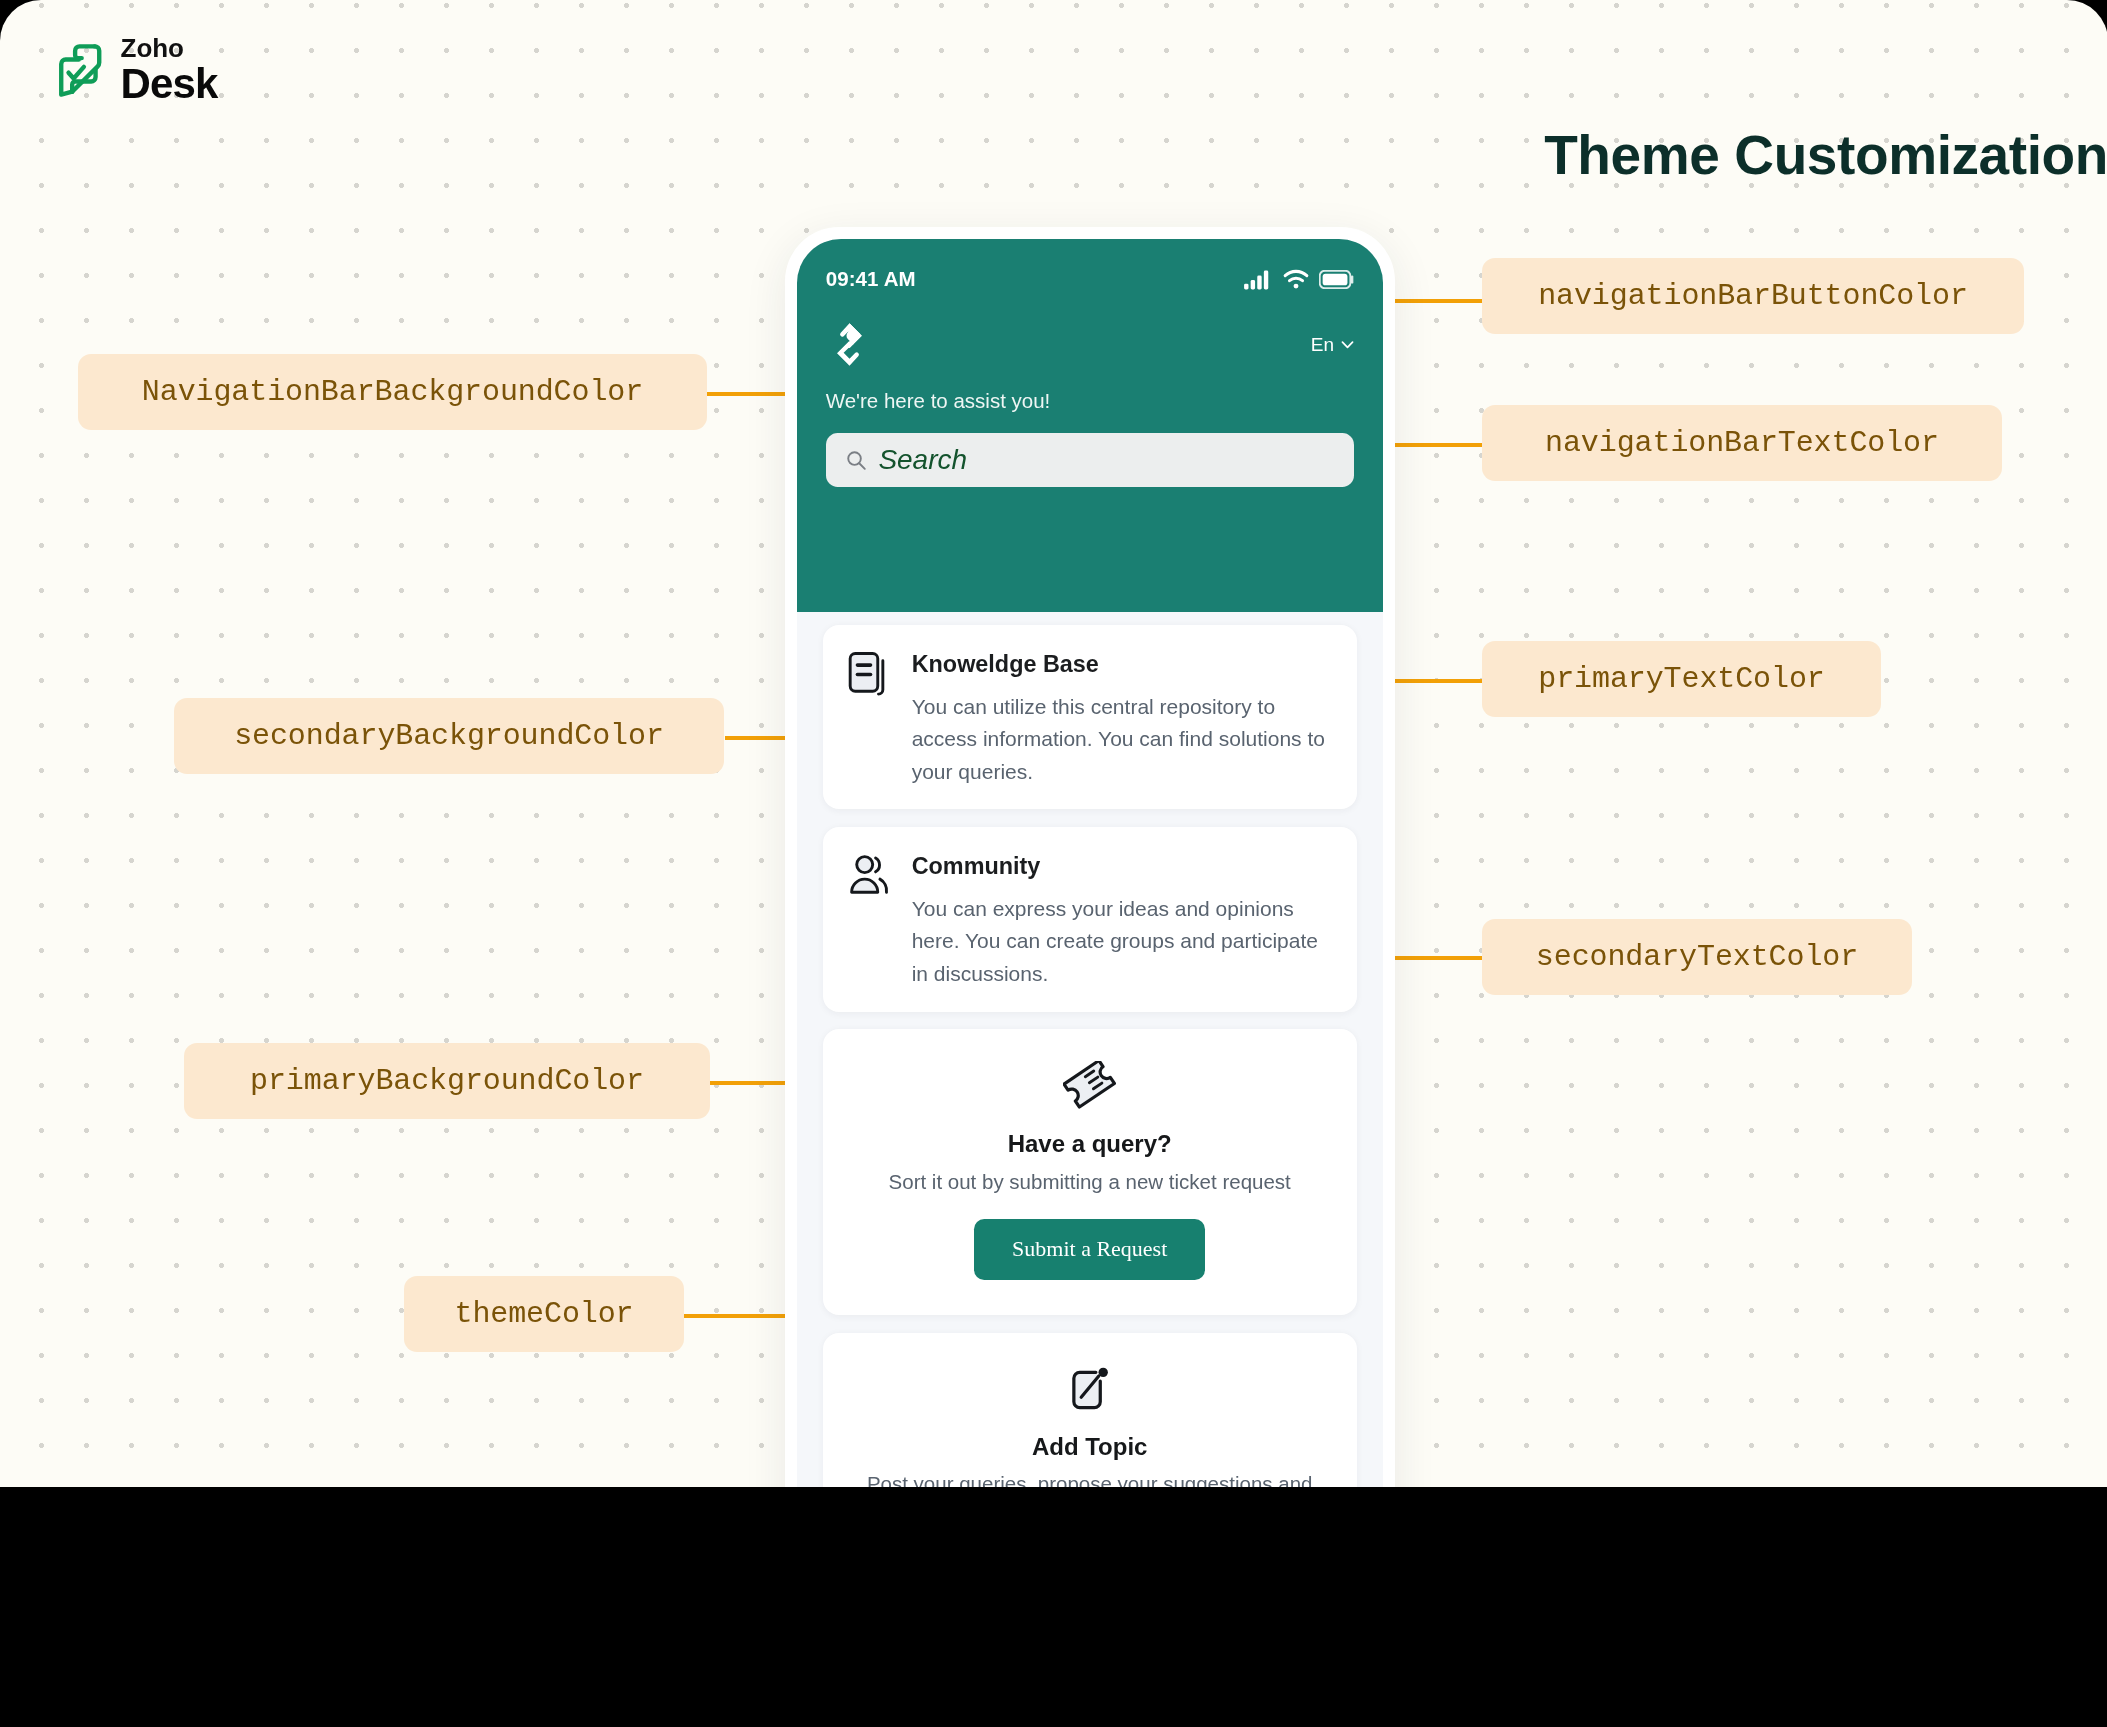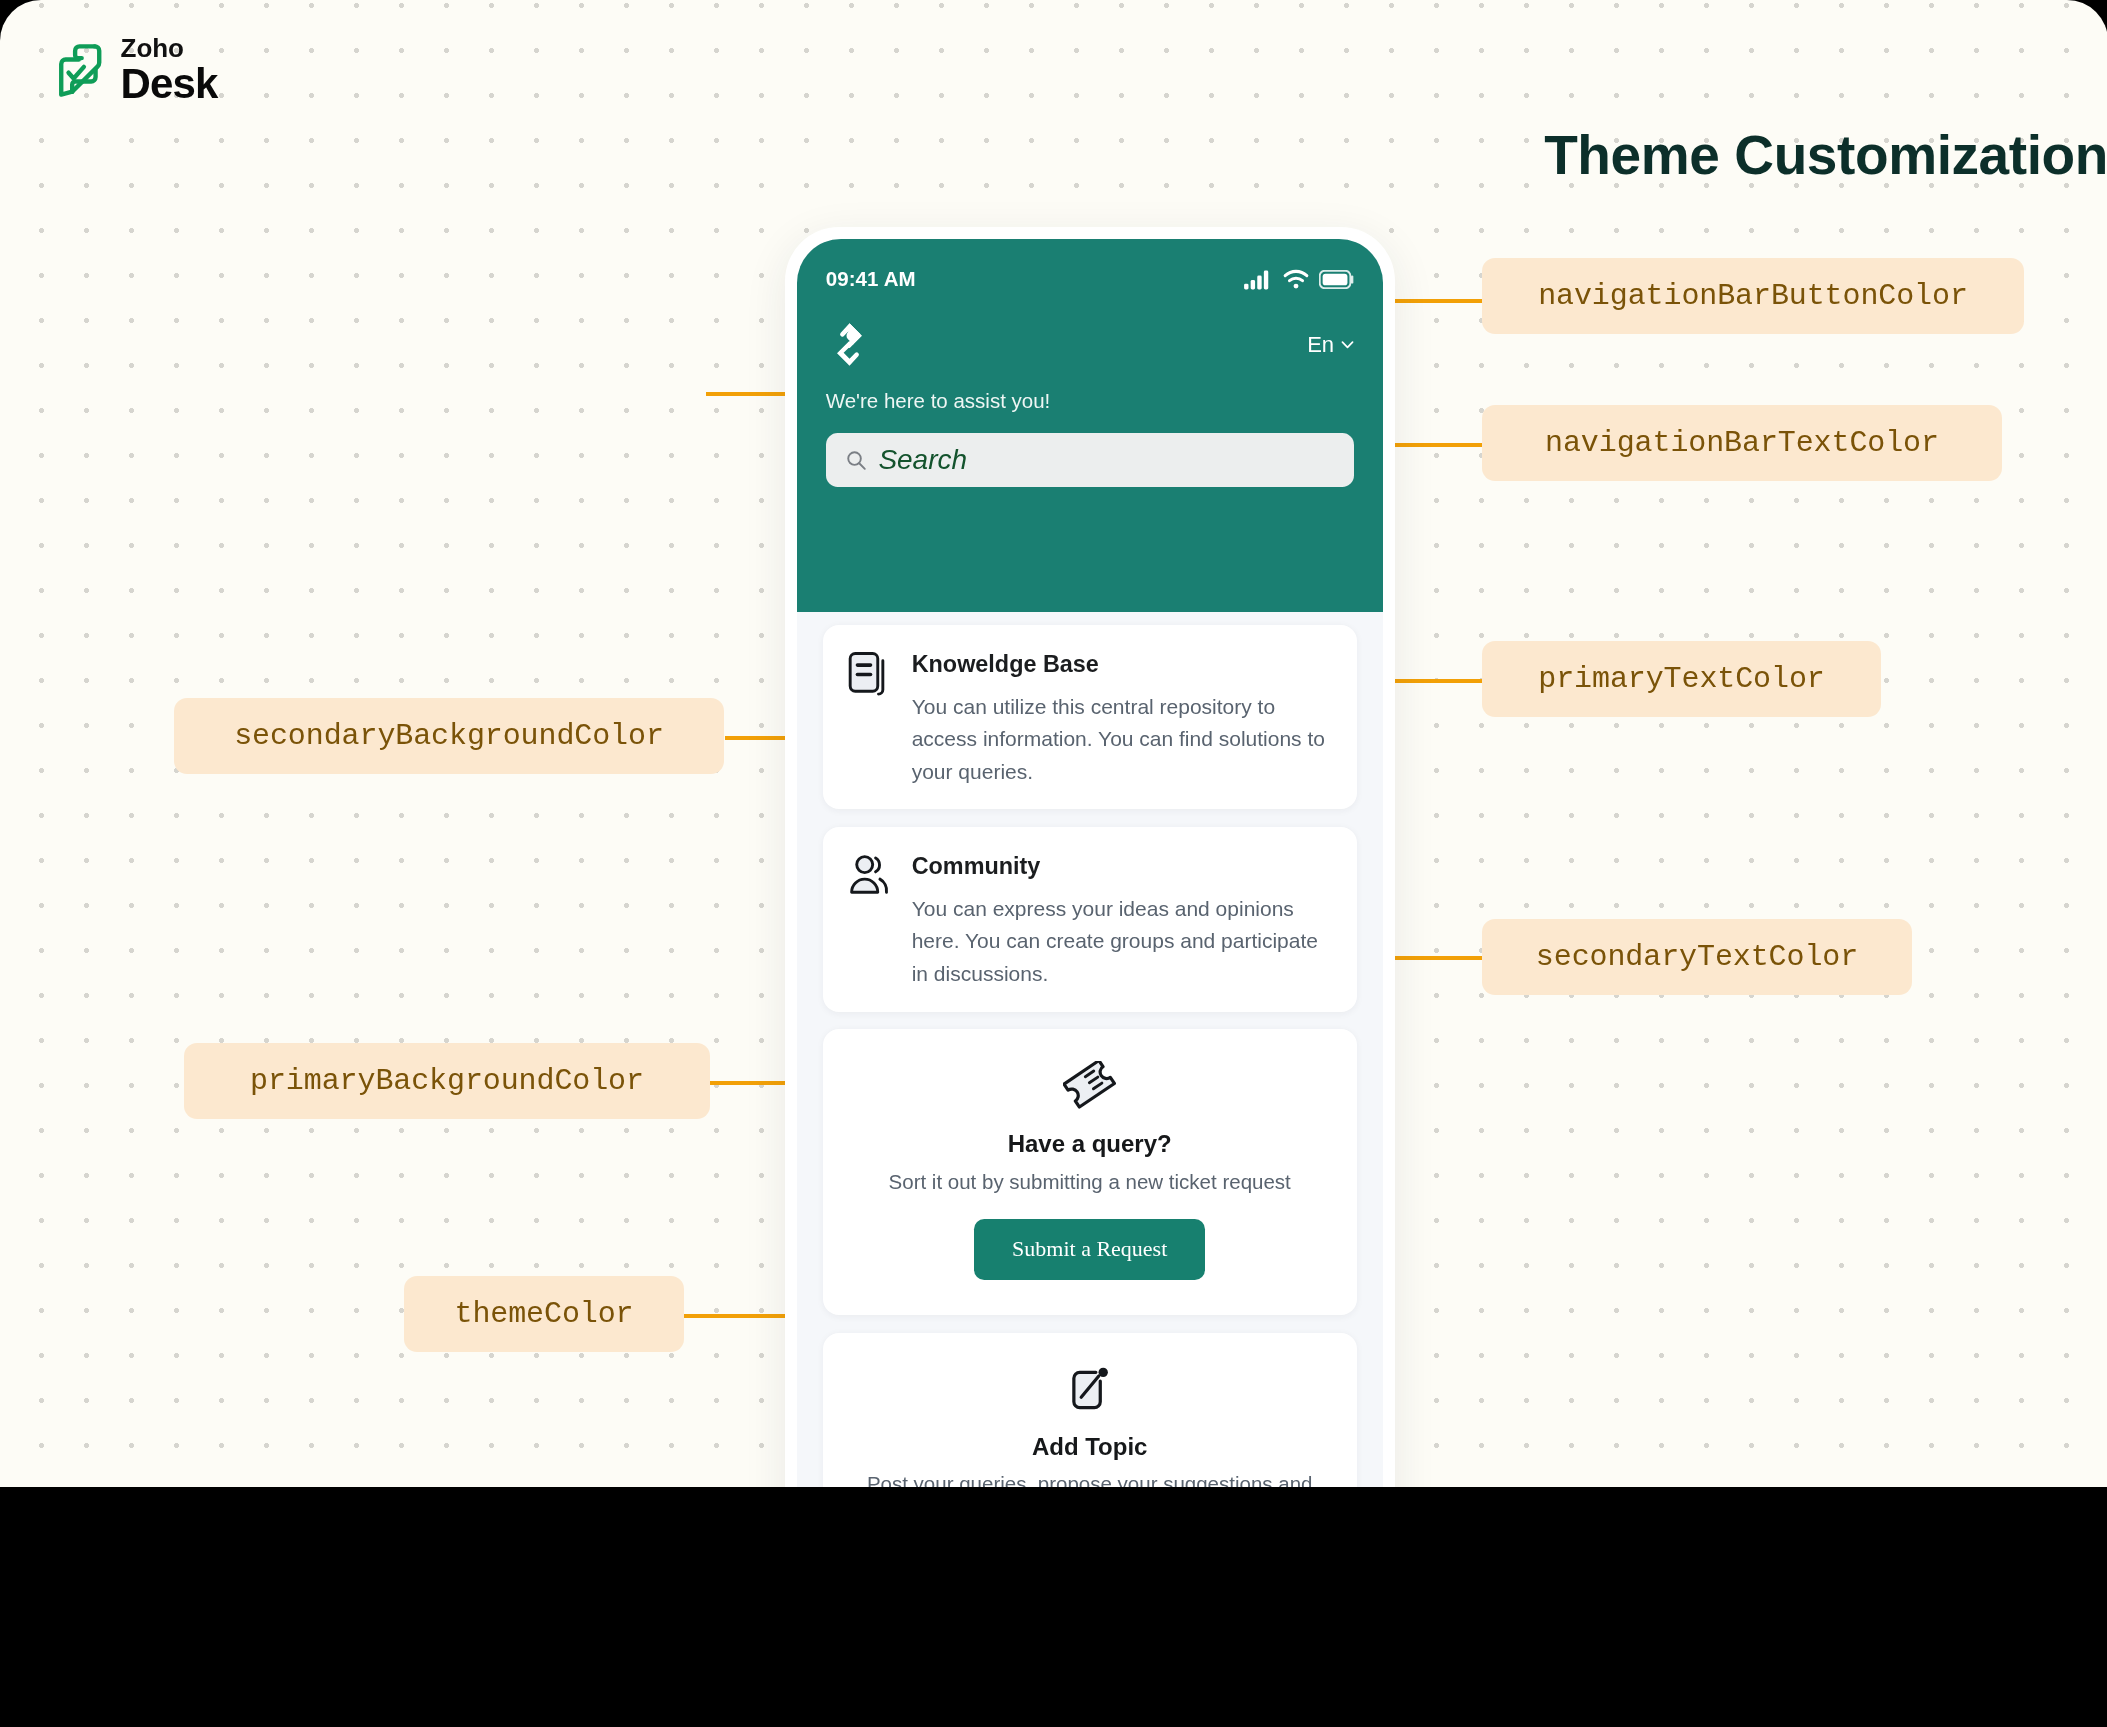--- a/index.html
+++ b/index.html
@@ -120,21 +120,21 @@
     display: flex;
     align-items: center;
     justify-content: space-between;
     height: 70px;
   }
   #lang-select {
     display: flex;
     align-items: center;
     gap: 6.6px;
     color: #ffffff;
-    font-size: 22px;
+    font-size: 19px;
     font-weight: 400;
   }
   #greeting {
     color: #ffffff;
     font-size: 35px;
     font-weight: 700;
     letter-spacing: -0.3px;
     margin-top: 19px;
   }
   #subgreeting {
@@ -304,20 +304,21 @@
 
     <div class="leader" style="left:1277px; top:956px; width:205px;"></div>
     <div class="dot" style="left:1268px; top:949px;"></div>
 
     <div class="leader" style="left:710px; top:1081px; width:135px;"></div>
     <div class="dot" style="left:837px; top:1074px;"></div>
 
     <div class="leader" style="left:684px; top:1314px; width:296px;"></div>
     <div class="dot" style="left:972px; top:1307px;"></div>
 
+    <div class="callout" style="left:78px; top:354px; width:629px;">NavigationBarBackgroundColor</div>
 
     <div class="callout" style="left:1482px; top:405px; width:520px;">navigationBarTextColor</div>
 
     <div class="callout" style="left:1482px; top:258px; width:542px;">navigationBarButtonColor</div>
 
     <div class="callout" style="left:1482px; top:641px; width:399px;">primaryTextColor</div>
 
     <div class="callout" style="left:174px; top:698px; width:550px;">secondaryBackgroundColor</div>
 
     <div class="callout" style="left:1482px; top:919px; width:430px;">secondaryTextColor</div>

